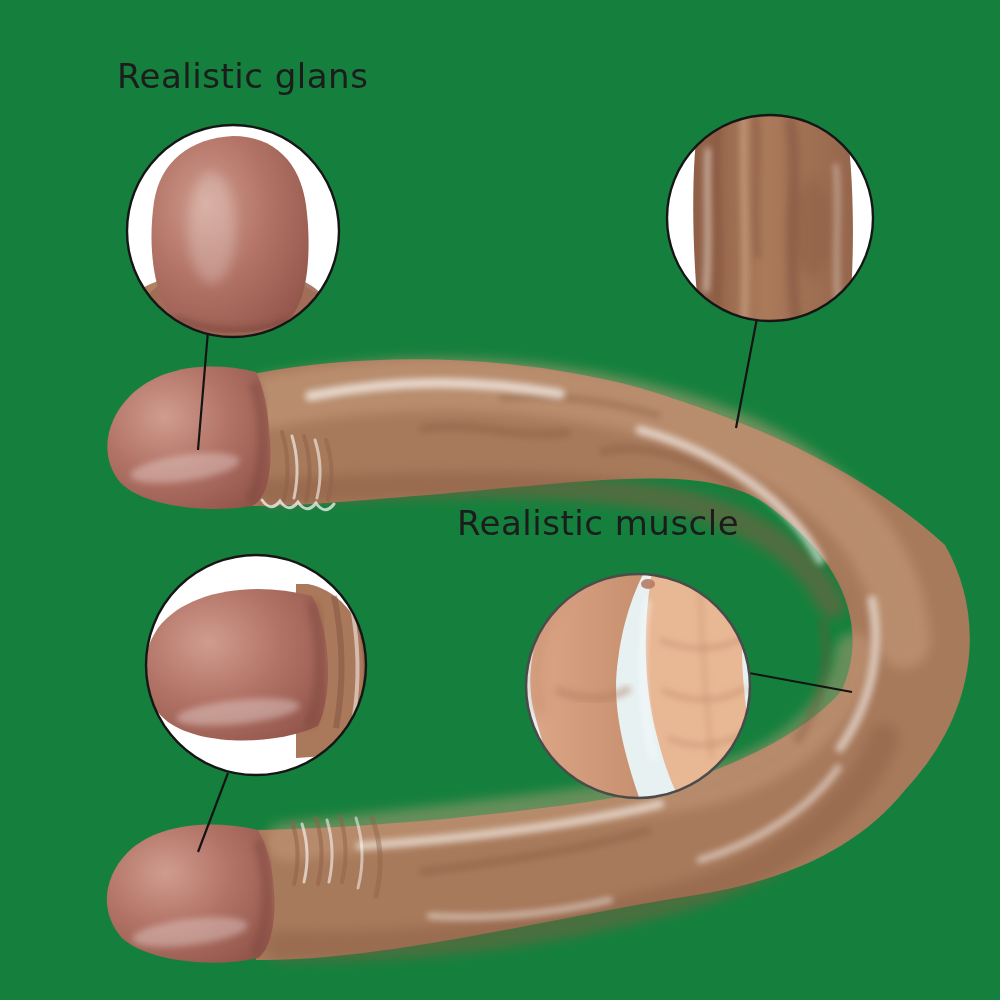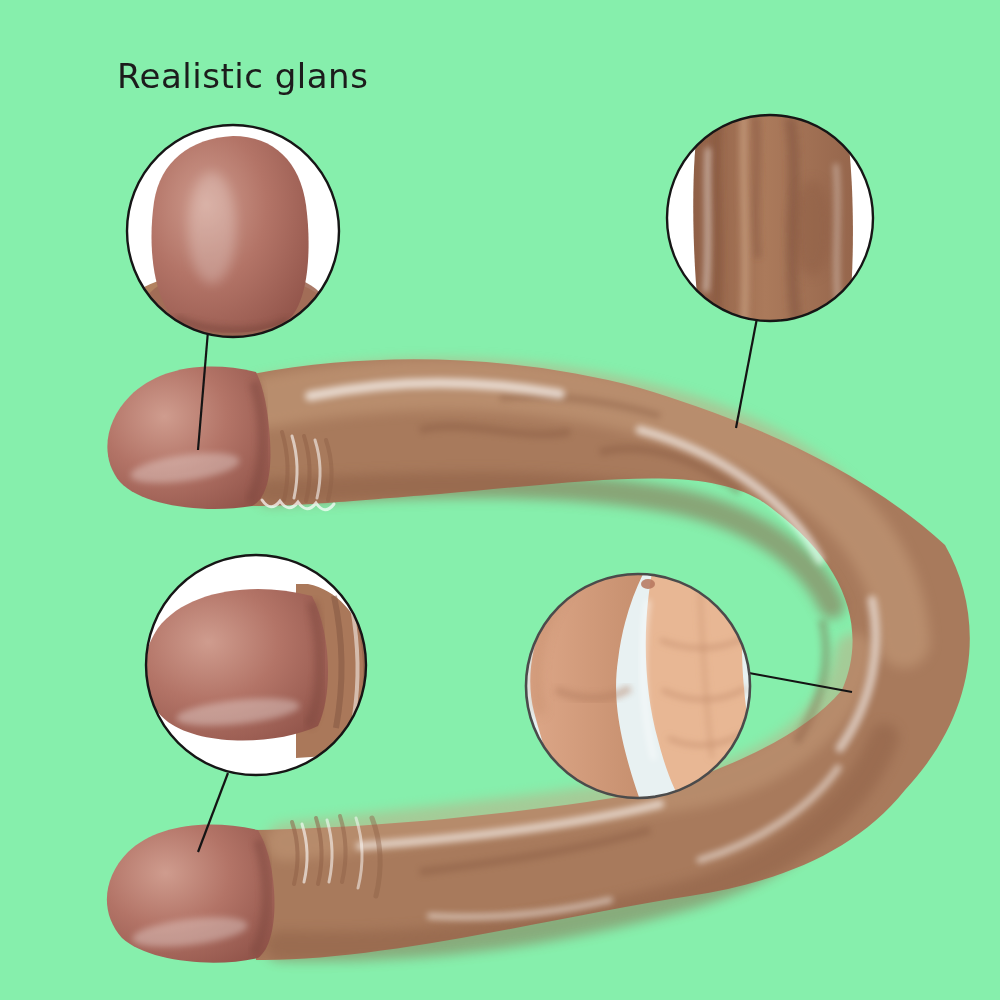--- a/index.html
+++ b/index.html
@@ -1,17 +1,17 @@
 <!DOCTYPE html>
 <html><head>
 <meta charset="utf-8">
 <style>
   html,body{margin:0;padding:0;background:#ffffff;}
   .stage{
-    position:relative;width:1000px;height:1000px;background:#86efac;overflow:hidden;
+    position:relative;width:1000px;height:1000px;background:#15803d;overflow:hidden;
     font-family:"DejaVu Sans","Liberation Sans",sans-serif;
   }
   .stage svg{position:absolute;left:0;top:0;}
   .callout-label{
     position:absolute;color:#1c1c1c;font-size:34px;font-weight:400;
     letter-spacing:0.5px;white-space:nowrap;
   }
   .label-glans{left:117px;top:56px;}
   .label-veins{left:647px;top:49px;}
   .label-muscle{left:457px;top:503px;}
@@ -228,14 +228,15 @@
              C 205 748, 280 744, 318 726
              C 334 692, 330 630, 312 596 Z"></path>
         <path fill="none" stroke="#7c463c" stroke-width="10" opacity="0.45" filter="url(#blur3)" d="M 312 602 C 324 650, 322 700, 308 726"></path>
         <ellipse cx="238" cy="712" rx="62" ry="12" fill="#ffffff" opacity="0.32" filter="url(#blur3)" transform="rotate(-6 238 712)"></ellipse>
       </g>
       <circle cx="256" cy="665" r="110" fill="none" stroke="#161616" stroke-width="2.4"></circle>
     </g>
   </svg>
 
   <div class="callout-label label-glans">Realistic glans</div>
+  <div class="callout-label label-muscle">Realistic muscle</div>
 
 </div>
 
 </body></html>

